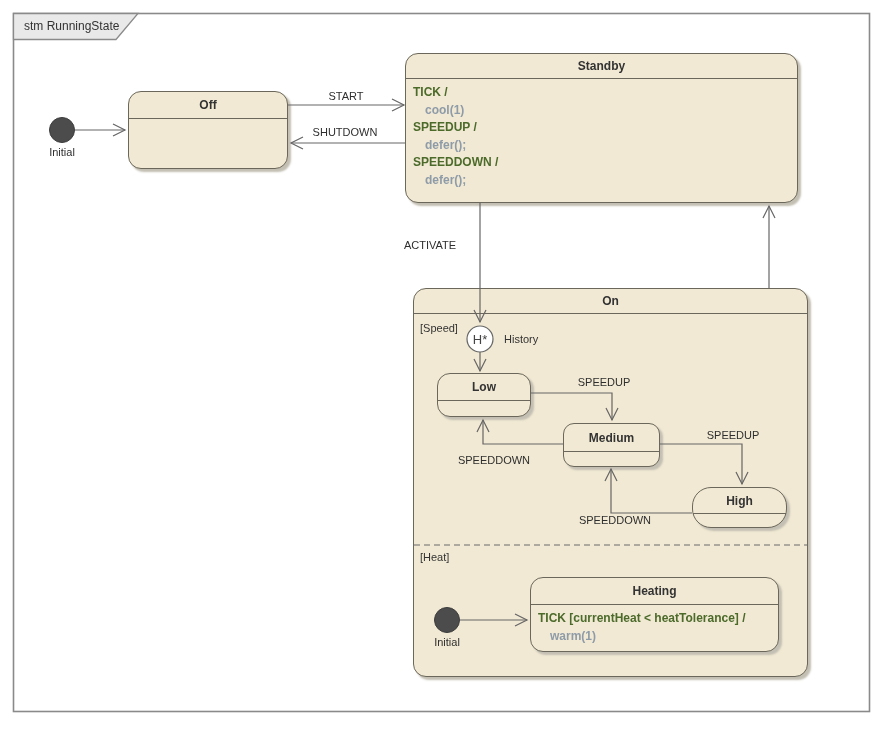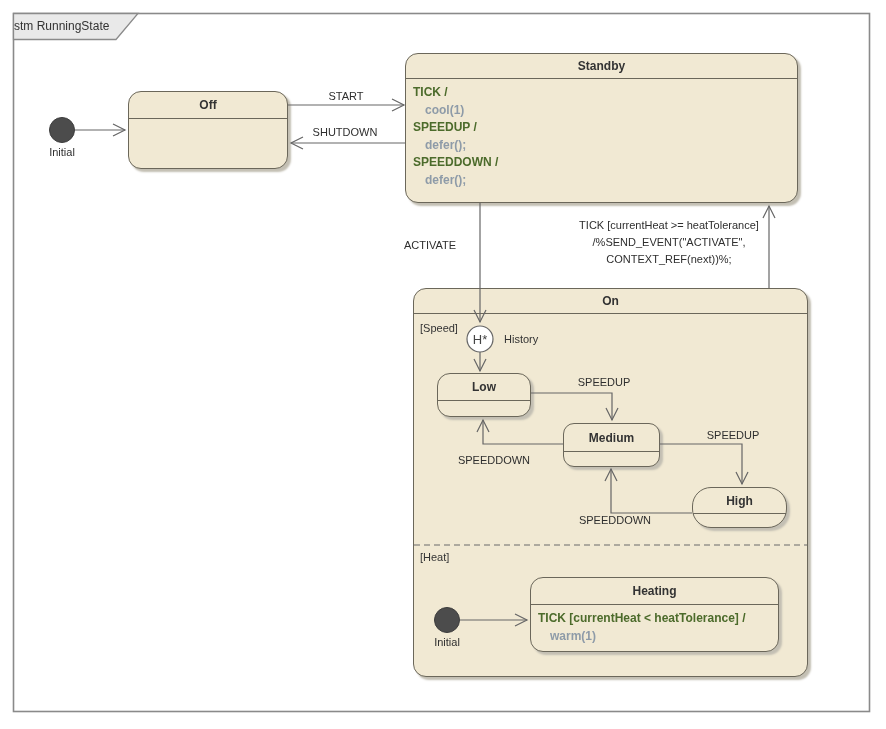--- a/index.html
+++ b/index.html
@@ -24,21 +24,21 @@
   .act { color:#8E9BA8; padding-left:12px; }
 
   .tlabel {
     position:absolute; z-index:3; font-size:11px; color:#2e2e2e;
     text-align:center; white-space:nowrap; line-height:17px;
   }
   .rlabel { position:absolute; z-index:3; font-size:11px; color:#333333; white-space:nowrap; }
   .nlabel { position:absolute; z-index:3; font-size:11px; color:#2e2e2e; text-align:center; white-space:nowrap; }
 
   .frame-label {
-    position:absolute; left:14px; top:19px; z-index:3;
+    position:absolute; left:24px; top:19px; z-index:3;
     font-size:12px; color:#333333; white-space:nowrap;
   }
 </style>
 </head>
 <body>
 
 <div id="canvas">
 
   <div class="state" style="left:413px; top:288px; width:395px; height:389px;">
     <div class="state-title" style="height:25px;">On</div>
@@ -162,24 +162,19 @@
   <div class="nlabel" style="left:417px; top:636px; width:60px;">Initial</div>
   <div class="rlabel" style="left:504px; top:333px;">History</div>
 
   <div class="rlabel" style="left:420px; top:322px;">[Speed]</div>
   <div class="rlabel" style="left:420px; top:551px;">[Heat]</div>
 
   <div class="tlabel" style="left:306px; top:88px; width:80px;">START</div>
   <div class="tlabel" style="left:305px; top:124px; width:80px;">SHUTDOWN</div>
   <div class="tlabel" style="left:395px; top:237px; width:70px;">ACTIVATE</div>
 
-  <div class="tlabel" style="left:569px; top:217px; width:200px;">
-    <div>TICK [currentHeat &gt;= heatTolerance]</div>
-    <div>/%SEND_EVENT("ACTIVATE",</div>
-    <div>CONTEXT_REF(next))%;</div>
-  </div>
 
   <div class="tlabel" style="left:564px; top:374px; width:80px;">SPEEDUP</div>
   <div class="tlabel" style="left:444px; top:452px; width:100px;">SPEEDDOWN</div>
   <div class="tlabel" style="left:693px; top:427px; width:80px;">SPEEDUP</div>
   <div class="tlabel" style="left:565px; top:512px; width:100px;">SPEEDDOWN</div>
 
 </div>
 
 </body></html>

